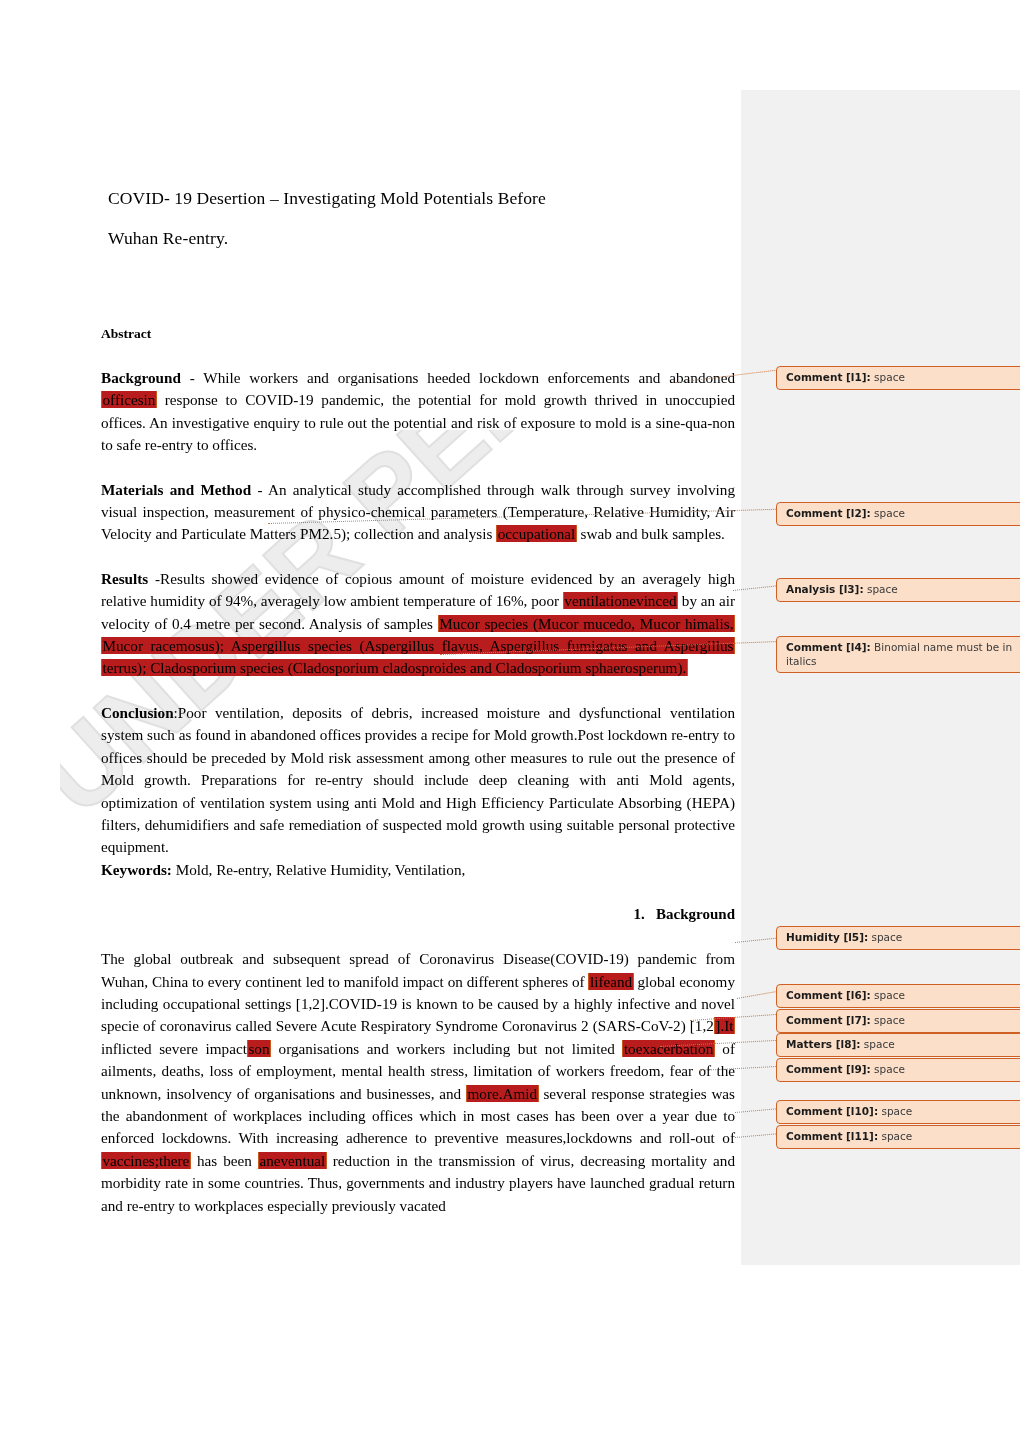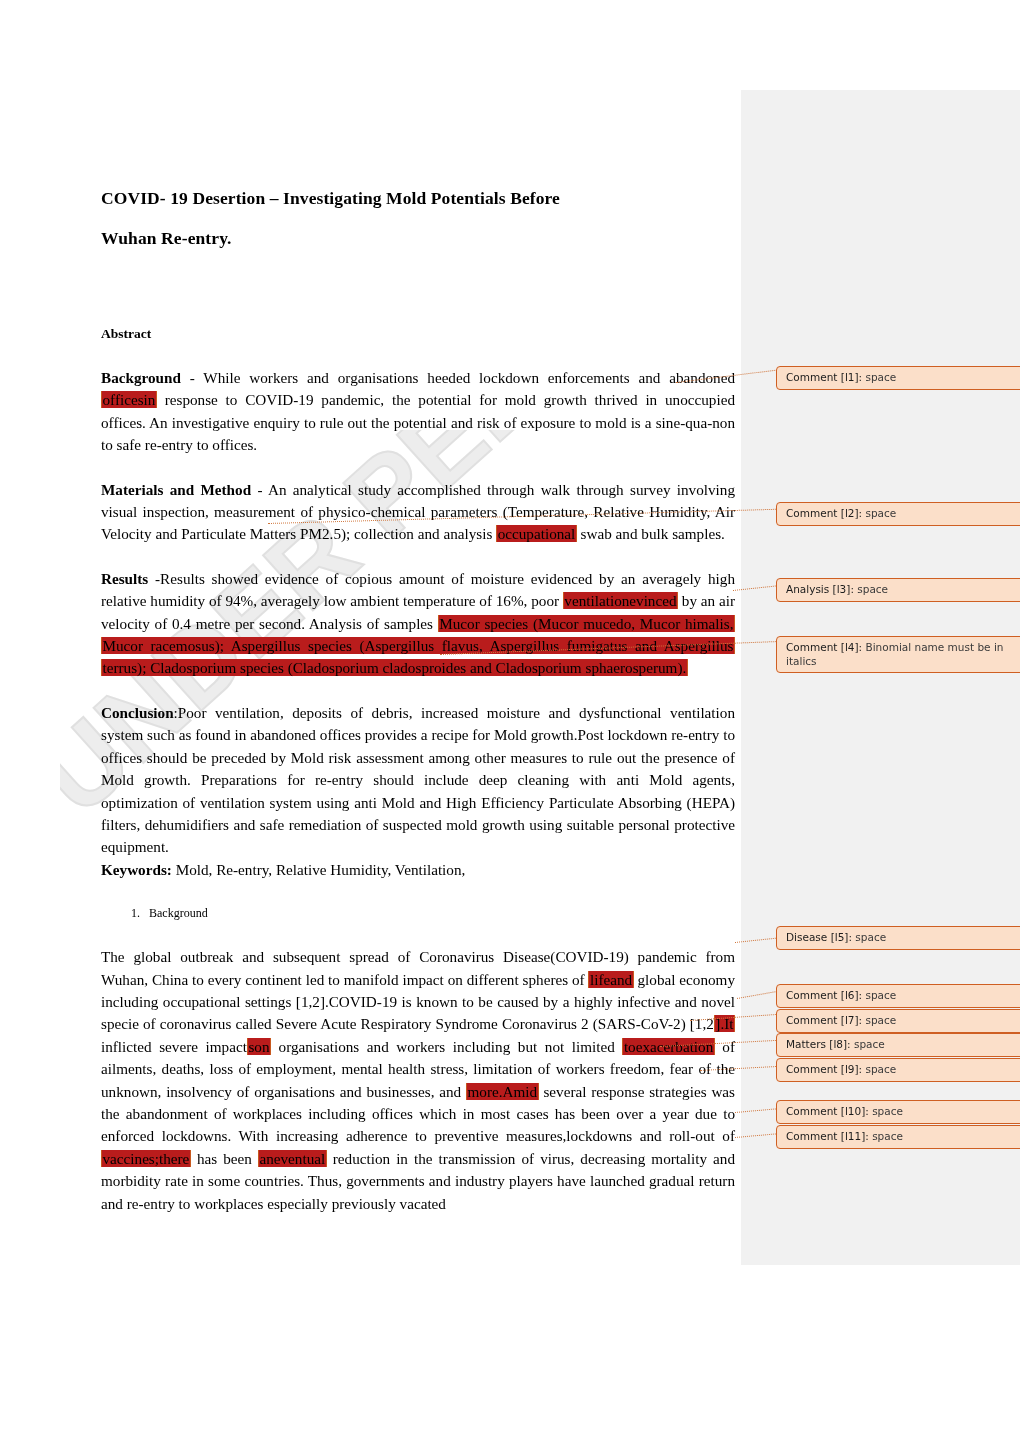--- a/index.html
+++ b/index.html
@@ -50,23 +50,23 @@
   #text-column {
     position: absolute;
     left: 101px;
     top: 178px;
     width: 634px;
     z-index: 3;
   }
 
   h1.doc-title {
     font-size: 17.5px;
-    font-weight: bold;
+    font-weight: normal;
     line-height: 40px;
-    margin: 0 0 0 0;
+    margin: 0 0 0 7px;
     letter-spacing: 0.1px;
   }
 
   .abstract-head {
     font-size: 13.5px;
     font-weight: bold;
     margin-top: 68px;
   }
 
   p.body-para {
@@ -85,44 +85,45 @@
   .hl {
     background: #b91c1c;
     border-left: 1.2px solid #c8591f;
     border-right: 1.2px solid #c8591f;
     padding: 0 0.5px;
     box-decoration-break: clone;
     -webkit-box-decoration-break: clone;
   }
 
   .section-num {
-    font-size: 12px;
-    font-weight: normal;
+    font-size: 15px;
+    font-weight: bold;
     margin: 0;
     padding-left: 30px;
+    text-align: right;
   }
 
   
   .comment-box {
     position: absolute;
     left: 776px;
     width: 258px;
     background: #fbdfc9;
     border: 1.6px solid #cf5f22;
     border-radius: 4px;
     box-sizing: border-box;
     padding: 4px 7px 4px 9px;
     font-family: "DejaVu Sans", "Liberation Sans", sans-serif;
     font-size: 10.5px;
     line-height: 13.5px;
     color: #2b2b2b;
     z-index: 5;
   }
   .comment-box .c-label {
-    font-weight: normal;
+    font-weight: bold;
     color: #1b1b1b;
   }
   .comment-box .c-text {
     color: #3a3a3a;
   }
 
   
   .leader {
     position: absolute;
     border-top: 1.1px dotted #d0763c;
@@ -190,21 +191,21 @@
 
     <p class="body-para"><span>The global outbreak and subsequent spread of Coronavirus Disease(COVID-19) pandemic from Wuhan, China to every continent led to manifold impact on different spheres of </span><span class="hl">lifeand</span><span> global economy including occupational settings [1,2].COVID-19 is known to be caused by a highly infective and novel specie of coronavirus called Severe Acute Respiratory Syndrome Coronavirus 2 (SARS-CoV-2) [1,2</span><span class="hl">].It</span><span> inflicted severe impact</span><span class="hl">son</span><span> organisations and workers including but not limited </span><span class="hl">toexacerbation</span><span> of ailments, deaths, loss of employment, mental health stress, limitation of workers freedom, fear of the unknown, insolvency of organisations and businesses, and </span><span class="hl">more.Amid</span><span> several response strategies was the abandonment of workplaces including offices which in most cases has been over a year due to enforced lockdowns. With increasing adherence to preventive measures,lockdowns and roll-out of </span><span class="hl">vaccines;there</span><span> has been </span><span class="hl">aneventual</span><span> reduction in the transmission of virus, decreasing mortality and morbidity rate in some countries. Thus, governments and industry players have launched gradual return and re-entry to workplaces especially previously vacated</span></p>
 
   </div>
 
   <div id="comments-layer">
       <div class="comment-box" style="top: 366px;"><span class="c-label">Comment [l1]:</span><span class="c-text"> space</span></div>
       <div class="comment-box" style="top: 502px;"><span class="c-label">Comment [l2]:</span><span class="c-text"> space</span></div>
       <div class="comment-box" style="top: 578px;"><span class="c-label">Analysis [l3]:</span><span class="c-text"> space</span></div>
       <div class="comment-box" style="top: 636px;"><span class="c-label">Comment [l4]:</span><span class="c-text"> Binomial name must be in italics</span></div>
-      <div class="comment-box" style="top: 926px;"><span class="c-label">Disease [l5]:</span><span class="c-text"> space</span></div>
+      <div class="comment-box" style="top: 926px;"><span class="c-label">Humidity [l5]:</span><span class="c-text"> space</span></div>
       <div class="comment-box" style="top: 984px;"><span class="c-label">Comment [l6]:</span><span class="c-text"> space</span></div>
       <div class="comment-box" style="top: 1009px;"><span class="c-label">Comment [l7]:</span><span class="c-text"> space</span></div>
       <div class="comment-box" style="top: 1033px;"><span class="c-label">Matters [l8]:</span><span class="c-text"> space</span></div>
       <div class="comment-box" style="top: 1058px;"><span class="c-label">Comment [l9]:</span><span class="c-text"> space</span></div>
       <div class="comment-box" style="top: 1100px;"><span class="c-label">Comment [l10]:</span><span class="c-text"> space</span></div>
       <div class="comment-box" style="top: 1125px;"><span class="c-label">Comment [l11]:</span><span class="c-text"> space</span></div>
     </div>
 
 </div>
 

